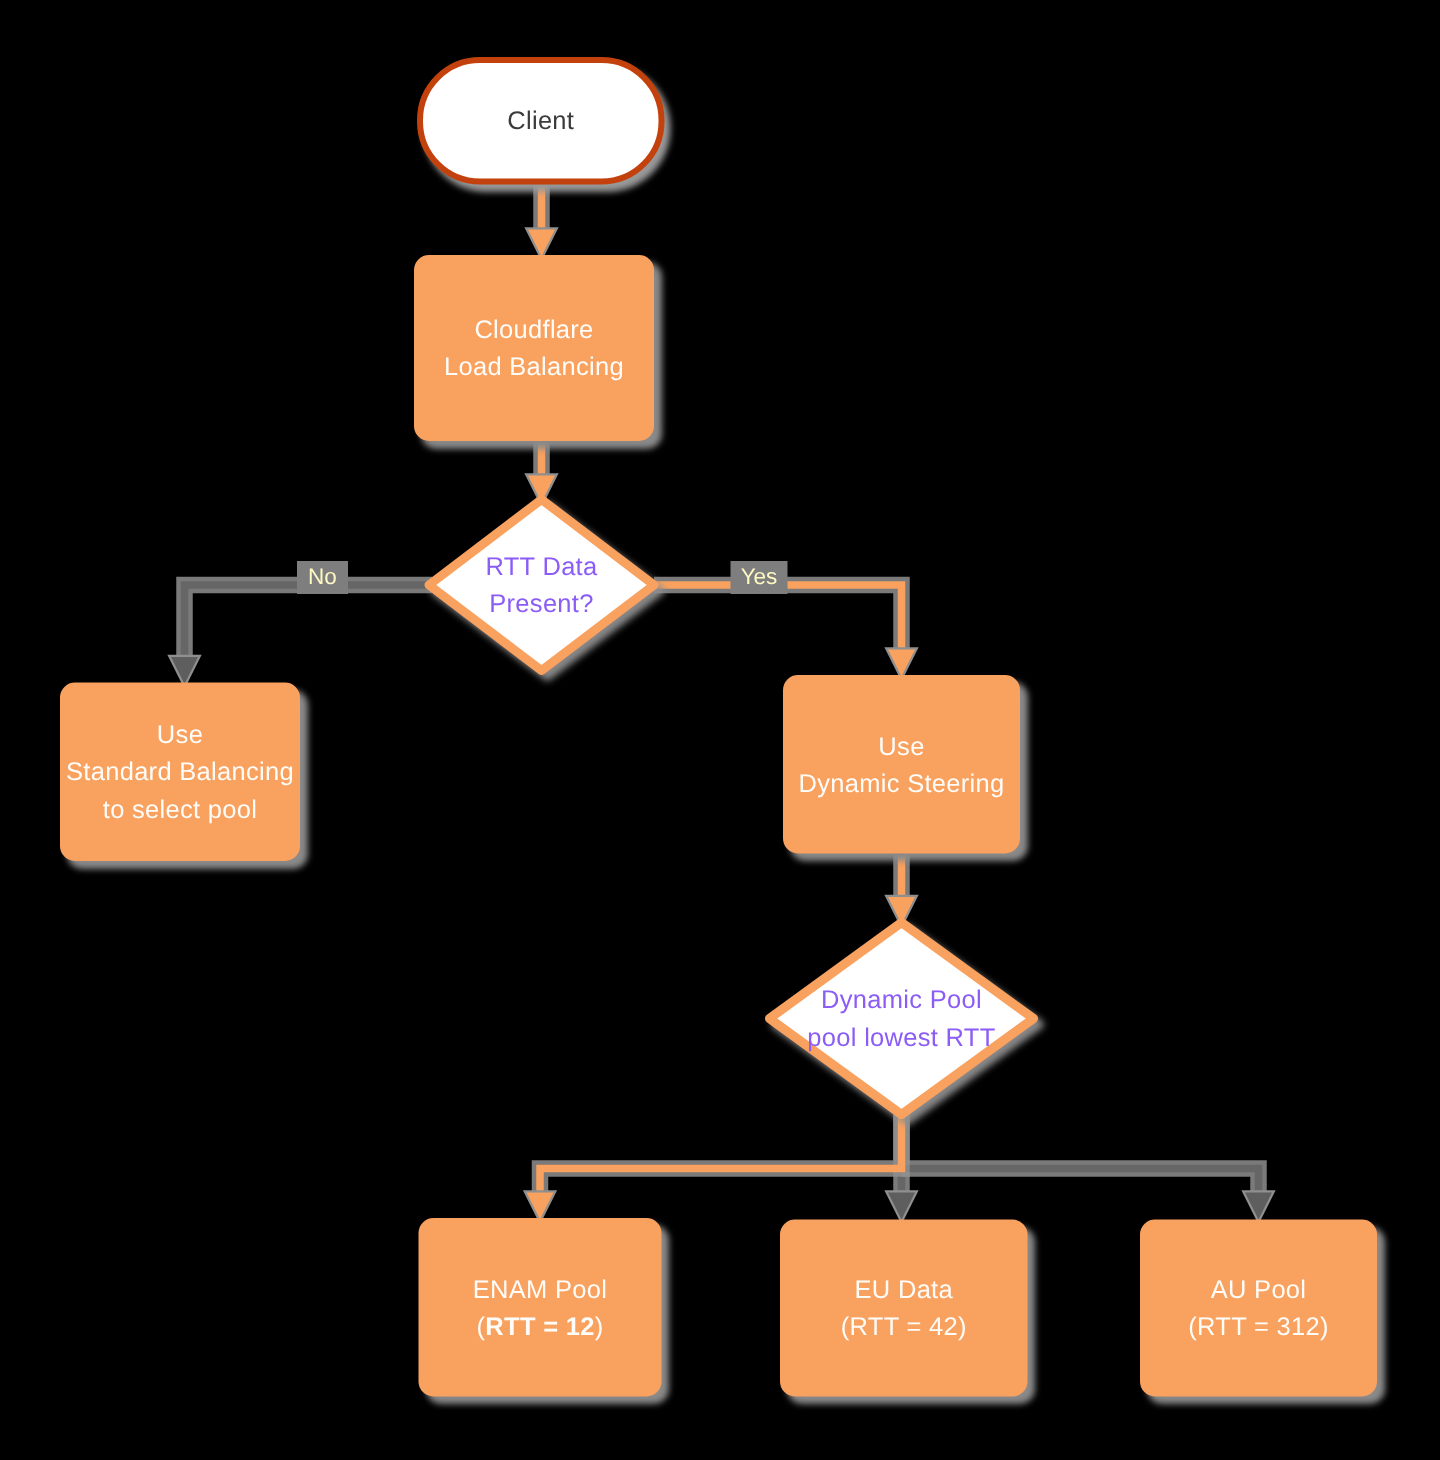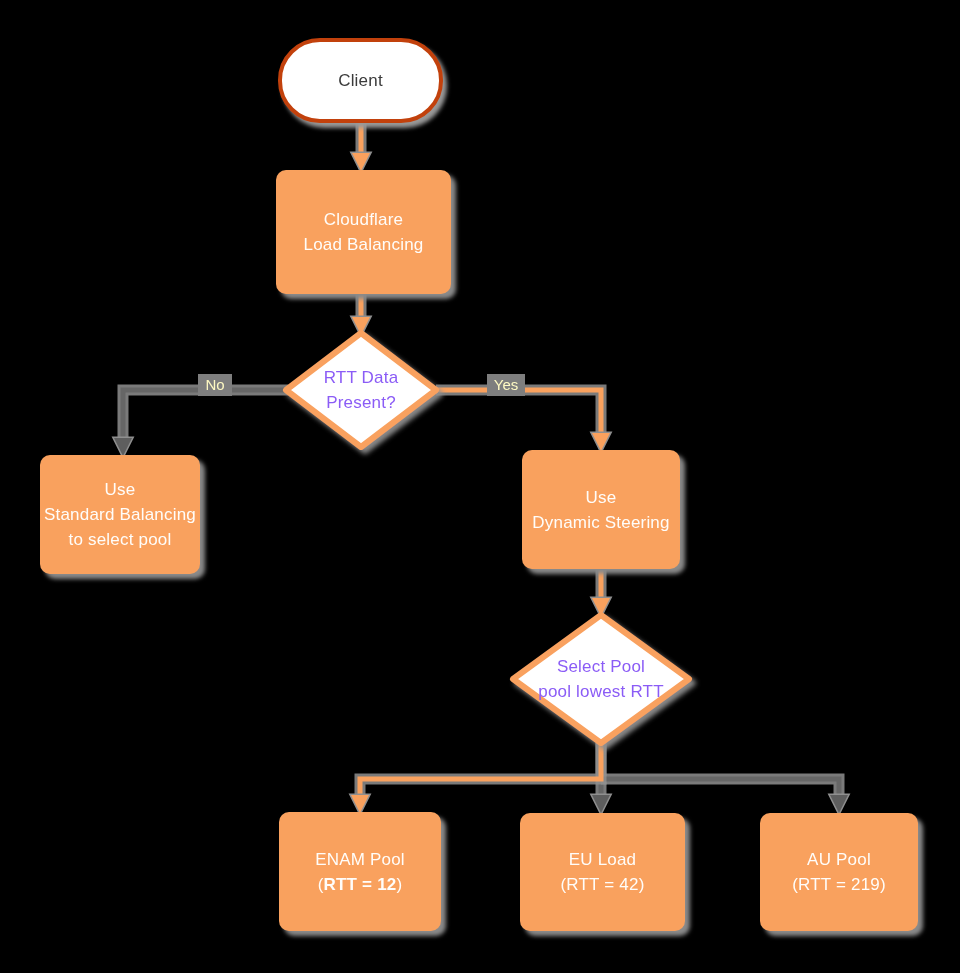--- a/index.html
+++ b/index.html
@@ -131,21 +131,21 @@
     </g>
 
     <polygon class="diamond-shape" points="361,333 436,390 361,447 286,390"></polygon>
     <polygon class="diamond-shape" points="601,615 689,679 601,743 513,679"></polygon>
   </svg>
 
   <div class="node stadium" style="left:278px; top:38px; width:165px; height:85px;">
     <span>Client</span>
   </div>
 
-  <div class="node box" style="left:276px; top:170px; width:175px; height:124px;">
+  <div class="node box" style="left:276px; top:170px; width:160px; height:124px;">
     <span>Cloudflare</span>
     <span>Load Balancing</span>
   </div>
 
   <div class="node diamond-label" style="left:286px; top:362px; width:150px; height:56px;">
     <span>RTT Data</span>
     <span>Present?</span>
   </div>
 
   <div class="node box" style="left:40px; top:455px; width:160px; height:119px;">
@@ -153,35 +153,35 @@
     <span>Standard Balancing</span>
     <span>to select pool</span>
   </div>
 
   <div class="node box" style="left:522px; top:450px; width:158px; height:119px;">
     <span>Use</span>
     <span>Dynamic Steering</span>
   </div>
 
   <div class="node diamond-label" style="left:513px; top:651px; width:176px; height:56px;">
-    <span>Select Pool</span>
+    <span>Dynamic Pool</span>
     <span>pool lowest RTT</span>
   </div>
 
   <div class="node box" style="left:279px; top:812px; width:162px; height:119px;">
     <span>ENAM Pool</span>
     <span class="rtt-line"><span>(</span><span class="bold">RTT = 12</span><span>)</span></span>
   </div>
 
   <div class="node box" style="left:520px; top:813px; width:165px; height:118px;">
-    <span>EU Load</span>
+    <span>EU Data</span>
     <span>(RTT = 42)</span>
   </div>
 
   <div class="node box" style="left:760px; top:813px; width:158px; height:118px;">
     <span>AU Pool</span>
-    <span>(RTT = 219)</span>
+    <span>(RTT = 312)</span>
   </div>
 
   <div class="edge-label" style="left:198px; top:374px; min-width:26px;">No</div>
   <div class="edge-label" style="left:487px; top:374px; min-width:30px;">Yes</div>
 
 </div>
 
 </body></html>

